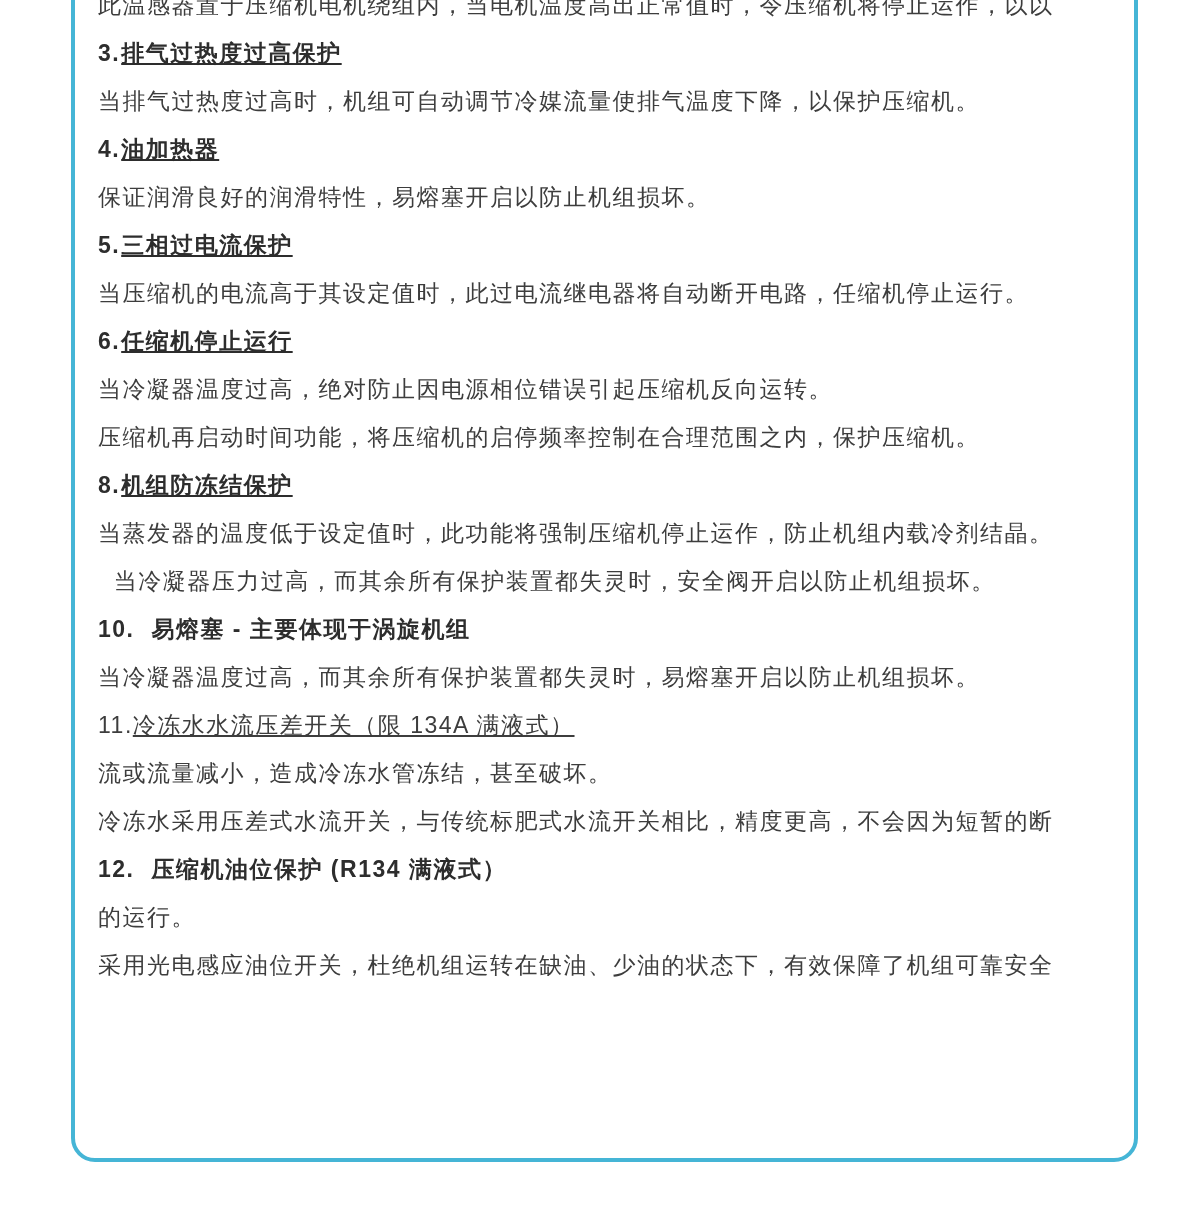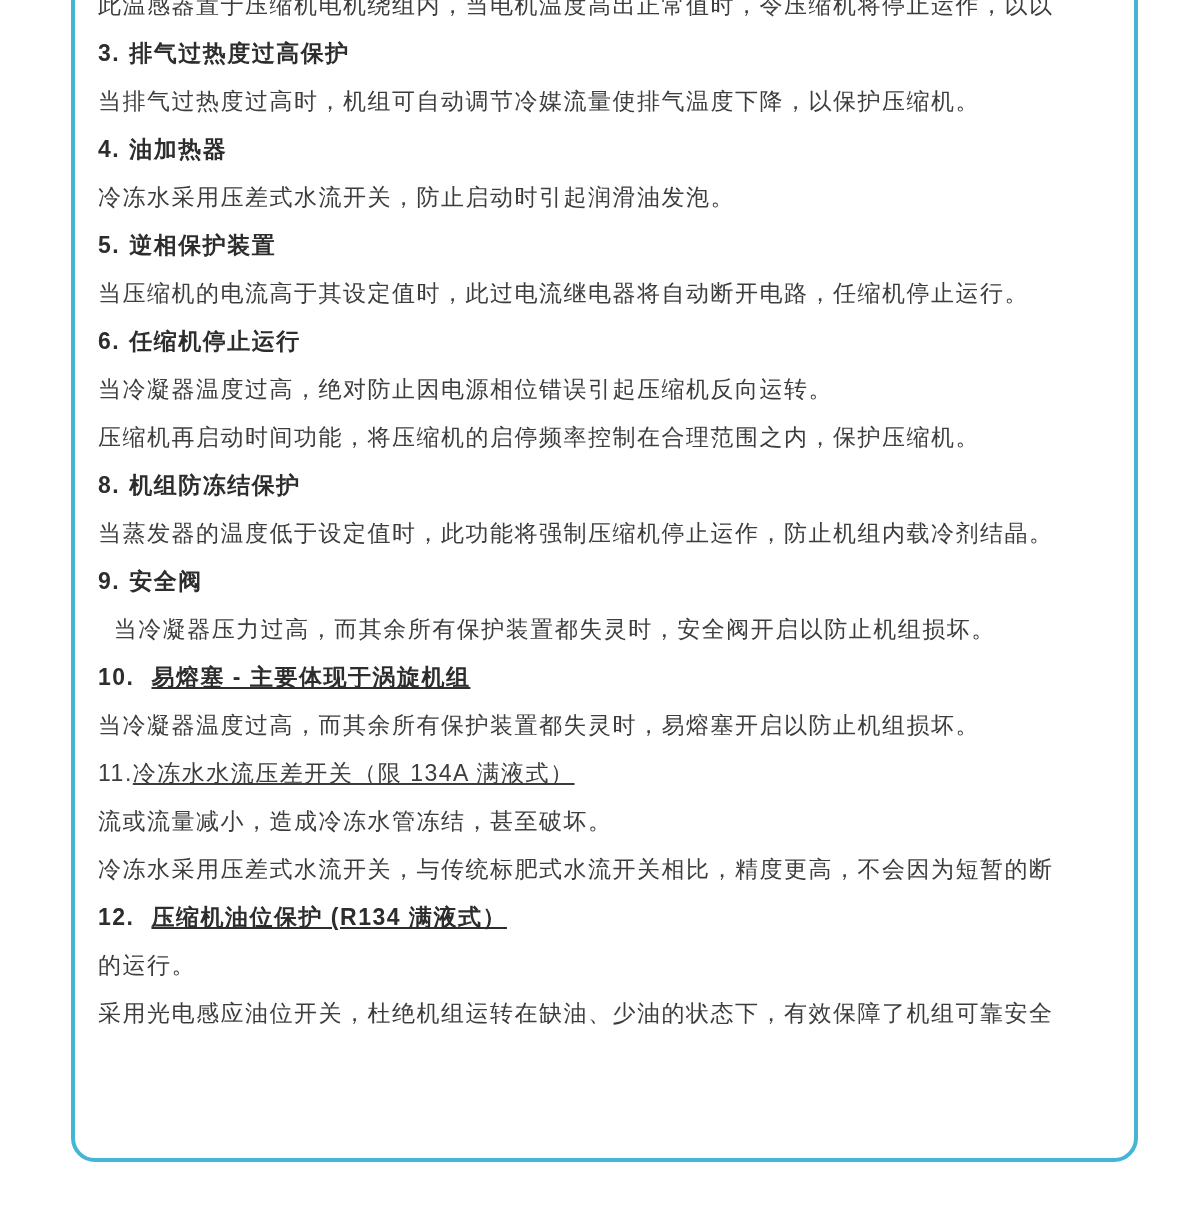--- a/index.html
+++ b/index.html
@@ -43,50 +43,49 @@
   }
   .heading {
     font-weight: 700;
     color: #2d2d2d;
   }
   .heading.regular {
     font-weight: 400;
     color: #3d3d3d;
   }
   .num { display: inline-block; }
-  .gap-s { margin-left: 9px; }
-  .gap-l { margin-left: 17px; text-decoration: underline; }
+  .gap-s { margin-left: 1px; text-decoration: underline; }
+  .gap-l { margin-left: 17px; }
   .gap-0 { margin-left: 0; text-decoration: underline; }
 </style>
 </head>
 <body>
 
 <div class="panel">
   <div class="content">
 
     <p class="line">此温感器置于压缩机电机绕组内，当电机温度高出正常值时，令压缩机将停止运作，以以</p>
 
     <p class="line heading"><span class="num">3.</span><span class="gap-s">排气过热度过高保护</span></p>
     <p class="line">当排气过热度过高时，机组可自动调节冷媒流量使排气温度下降，以保护压缩机。</p>
 
     <p class="line heading"><span class="num">4.</span><span class="gap-s">油加热器</span></p>
-    <p class="line">冷冻水采用压差式水流开关，防止启动时引起润滑油发泡。</p>
+    <p class="line">保证润滑良好的润滑特性，易熔塞开启以防止机组损坏。</p>
 
-    <p class="line heading"><span class="num">5.</span><span class="gap-s">逆相保护装置</span></p>
+    <p class="line heading"><span class="num">5.</span><span class="gap-s">三相过电流保护</span></p>
     <p class="line">当压缩机的电流高于其设定值时，此过电流继电器将自动断开电路，任缩机停止运行。</p>
 
     <p class="line heading"><span class="num">6.</span><span class="gap-s">任缩机停止运行</span></p>
     <p class="line">当冷凝器温度过高，绝对防止因电源相位错误引起压缩机反向运转。</p>
 
     <p class="line">压缩机再启动时间功能，将压缩机的启停频率控制在合理范围之内，保护压缩机。</p>
 
     <p class="line heading"><span class="num">8.</span><span class="gap-s">机组防冻结保护</span></p>
     <p class="line">当蒸发器的温度低于设定值时，此功能将强制压缩机停止运作，防止机组内载冷剂结晶。</p>
 
-    <p class="line heading"><span class="num">9.</span><span class="gap-s">安全阀</span></p>
     <p class="line">  当冷凝器压力过高，而其余所有保护装置都失灵时，安全阀开启以防止机组损坏。</p>
 
     <p class="line heading"><span class="num">10.</span><span class="gap-l">易熔塞 - 主要体现于涡旋机组</span></p>
     <p class="line">当冷凝器温度过高，而其余所有保护装置都失灵时，易熔塞开启以防止机组损坏。</p>
 
     <p class="line heading regular"><span class="num">11.</span><span class="gap-0">冷冻水水流压差开关（限 134A 满液式）</span></p>
     <p class="line">流或流量减小，造成冷冻水管冻结，甚至破坏。</p>
     <p class="line">冷冻水采用压差式水流开关，与传统标肥式水流开关相比，精度更高，不会因为短暂的断</p>
 
     <p class="line heading"><span class="num">12.</span><span class="gap-l">压缩机油位保护 (R134 满液式）</span></p>

